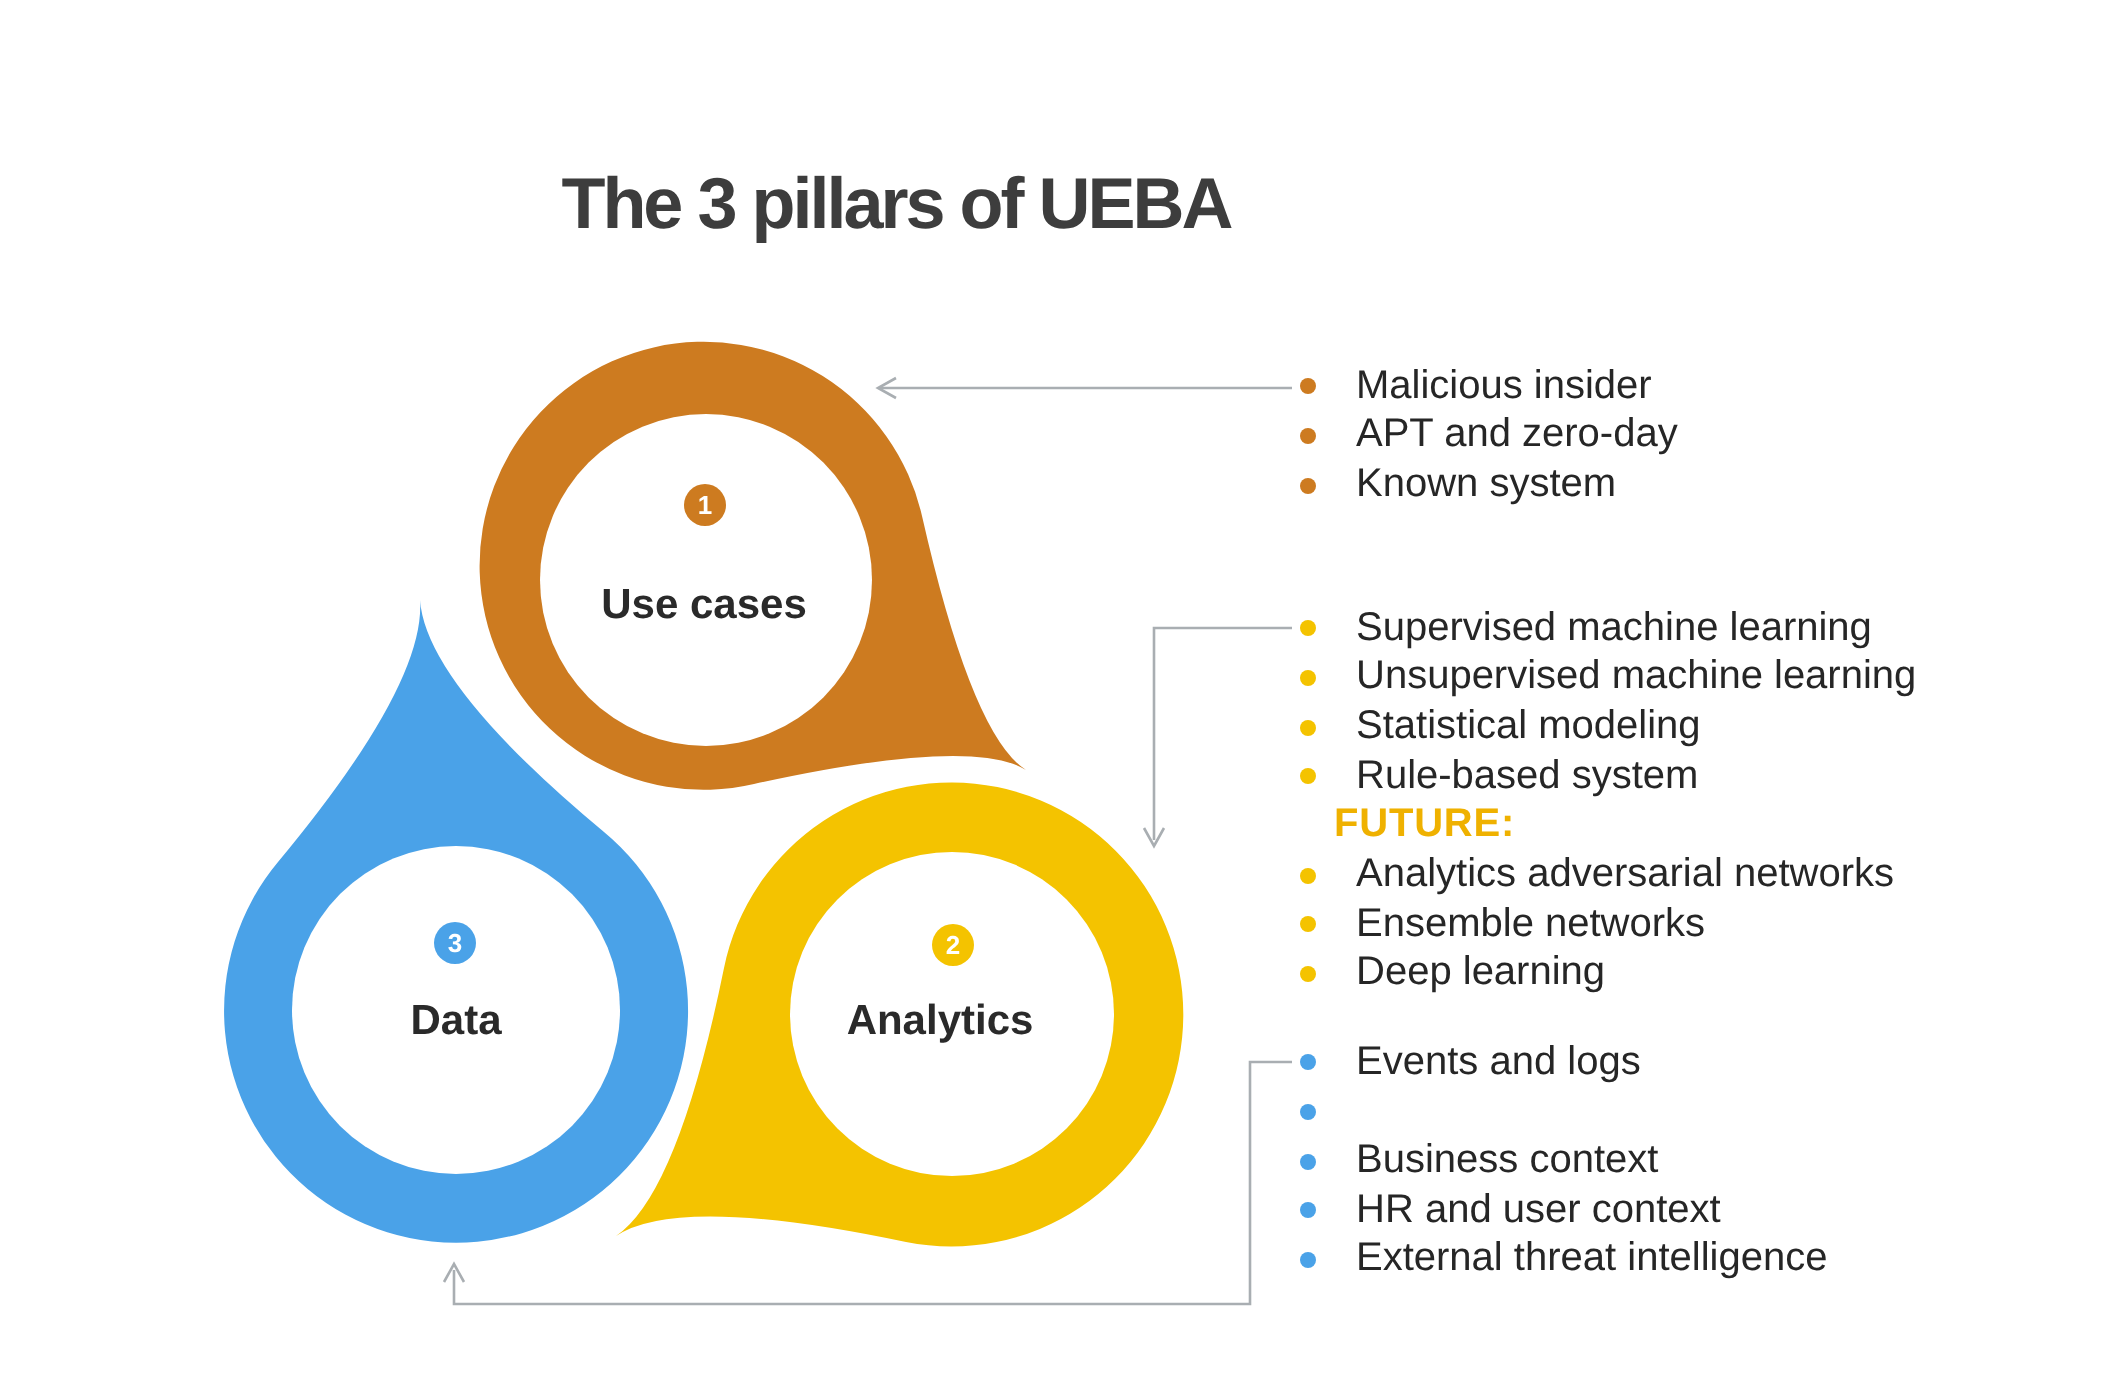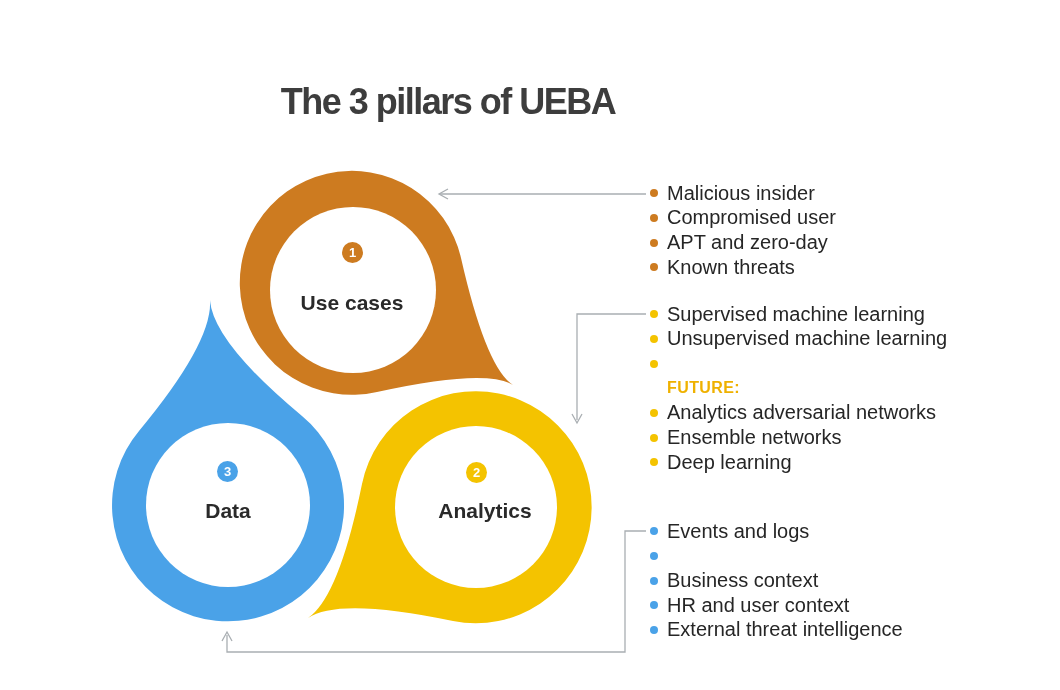--- a/index.html
+++ b/index.html
@@ -24,39 +24,39 @@
     color:#fff;font-size:13px;font-weight:700;line-height:1;
   }
   .badge-use{left:342px;top:242px;background:var(--use-cases,#cd7b20);}
   .badge-analytics{left:466px;top:462px;background:var(--analytics,#f4c300);}
   .badge-data{left:217px;top:461px;background:var(--data,#4aa2e8);}
   .pillar-label{
     position:absolute;transform:translate(-50%,-50%);
     font-size:21px;font-weight:700;color:#2a2a2a;white-space:nowrap;
   }
   .label-use{left:352px;top:303px;}
-  .label-analytics{left:485px;top:511px;}
+  .label-analytics{left:470px;top:511px;}
   .label-data{left:228px;top:511px;}
   ul.bullet-list{
     position:absolute;left:650px;margin:0;padding:0;list-style:none;
   }
   .list-use{top:181px;}
   .list-analytics{top:302px;}
   .list-data{top:519px;}
   ul.bullet-list li{
-    height:24.65px;display:flex;align-items:center;gap:9px;
+    height:24.65px;display:flex;align-items:center;gap:20px;
     font-size:20px;color:#262626;white-space:nowrap;
   }
   .dot{width:8px;height:8px;border-radius:50%;flex:0 0 auto;}
   .dot-use{background:var(--use-cases,#c86f1c);}
   .dot-analytics{background:var(--analytics,#f2c200);}
   .dot-data{background:var(--data,#4aa2e8);}
   li.future-row{margin-left:17px;}
   li.future-row span{
-    font-size:16px;font-weight:700;letter-spacing:.4px;
+    font-size:20px;font-weight:700;letter-spacing:.4px;
     color:var(--future,#efb100);
   }
 </style>
 </head>
 <body>
 
 <div class="stage">
 
   <div class="title">The 3 pillars of UEBA</div>
 
@@ -99,43 +99,44 @@
   <div class="pillar-label label-analytics">Analytics</div>
   <div class="pillar-label label-data">Data</div>
 
   <ul class="bullet-list list-use">
     <li>
         <span class="dot dot-use"></span>
         <span>Malicious insider</span>
       </li>
     <li>
         <span class="dot dot-use"></span>
-        <span>Compromised user</span>
-      </li>
-    <li>
-        <span class="dot dot-use"></span>
         <span>APT and zero-day</span>
       </li>
     <li>
         <span class="dot dot-use"></span>
-        <span>Known threats</span>
+        <span>Known system</span>
       </li>
   </ul>
 
   <ul class="bullet-list list-analytics">
     <li>
         <span class="dot dot-analytics"></span>
         <span>Supervised machine learning</span>
       </li>
     <li>
         <span class="dot dot-analytics"></span>
         <span>Unsupervised machine learning</span>
       </li>
     <li>
         <span class="dot dot-analytics"></span>
+        <span>Statistical modeling</span>
+      </li>
+    <li>
+        <span class="dot dot-analytics"></span>
+        <span>Rule-based system</span>
       </li>
     <li class="future-row">
         <span>FUTURE:</span>
       </li>
     <li>
         <span class="dot dot-analytics"></span>
         <span>Analytics adversarial networks</span>
       </li>
     <li>
         <span class="dot dot-analytics"></span>

